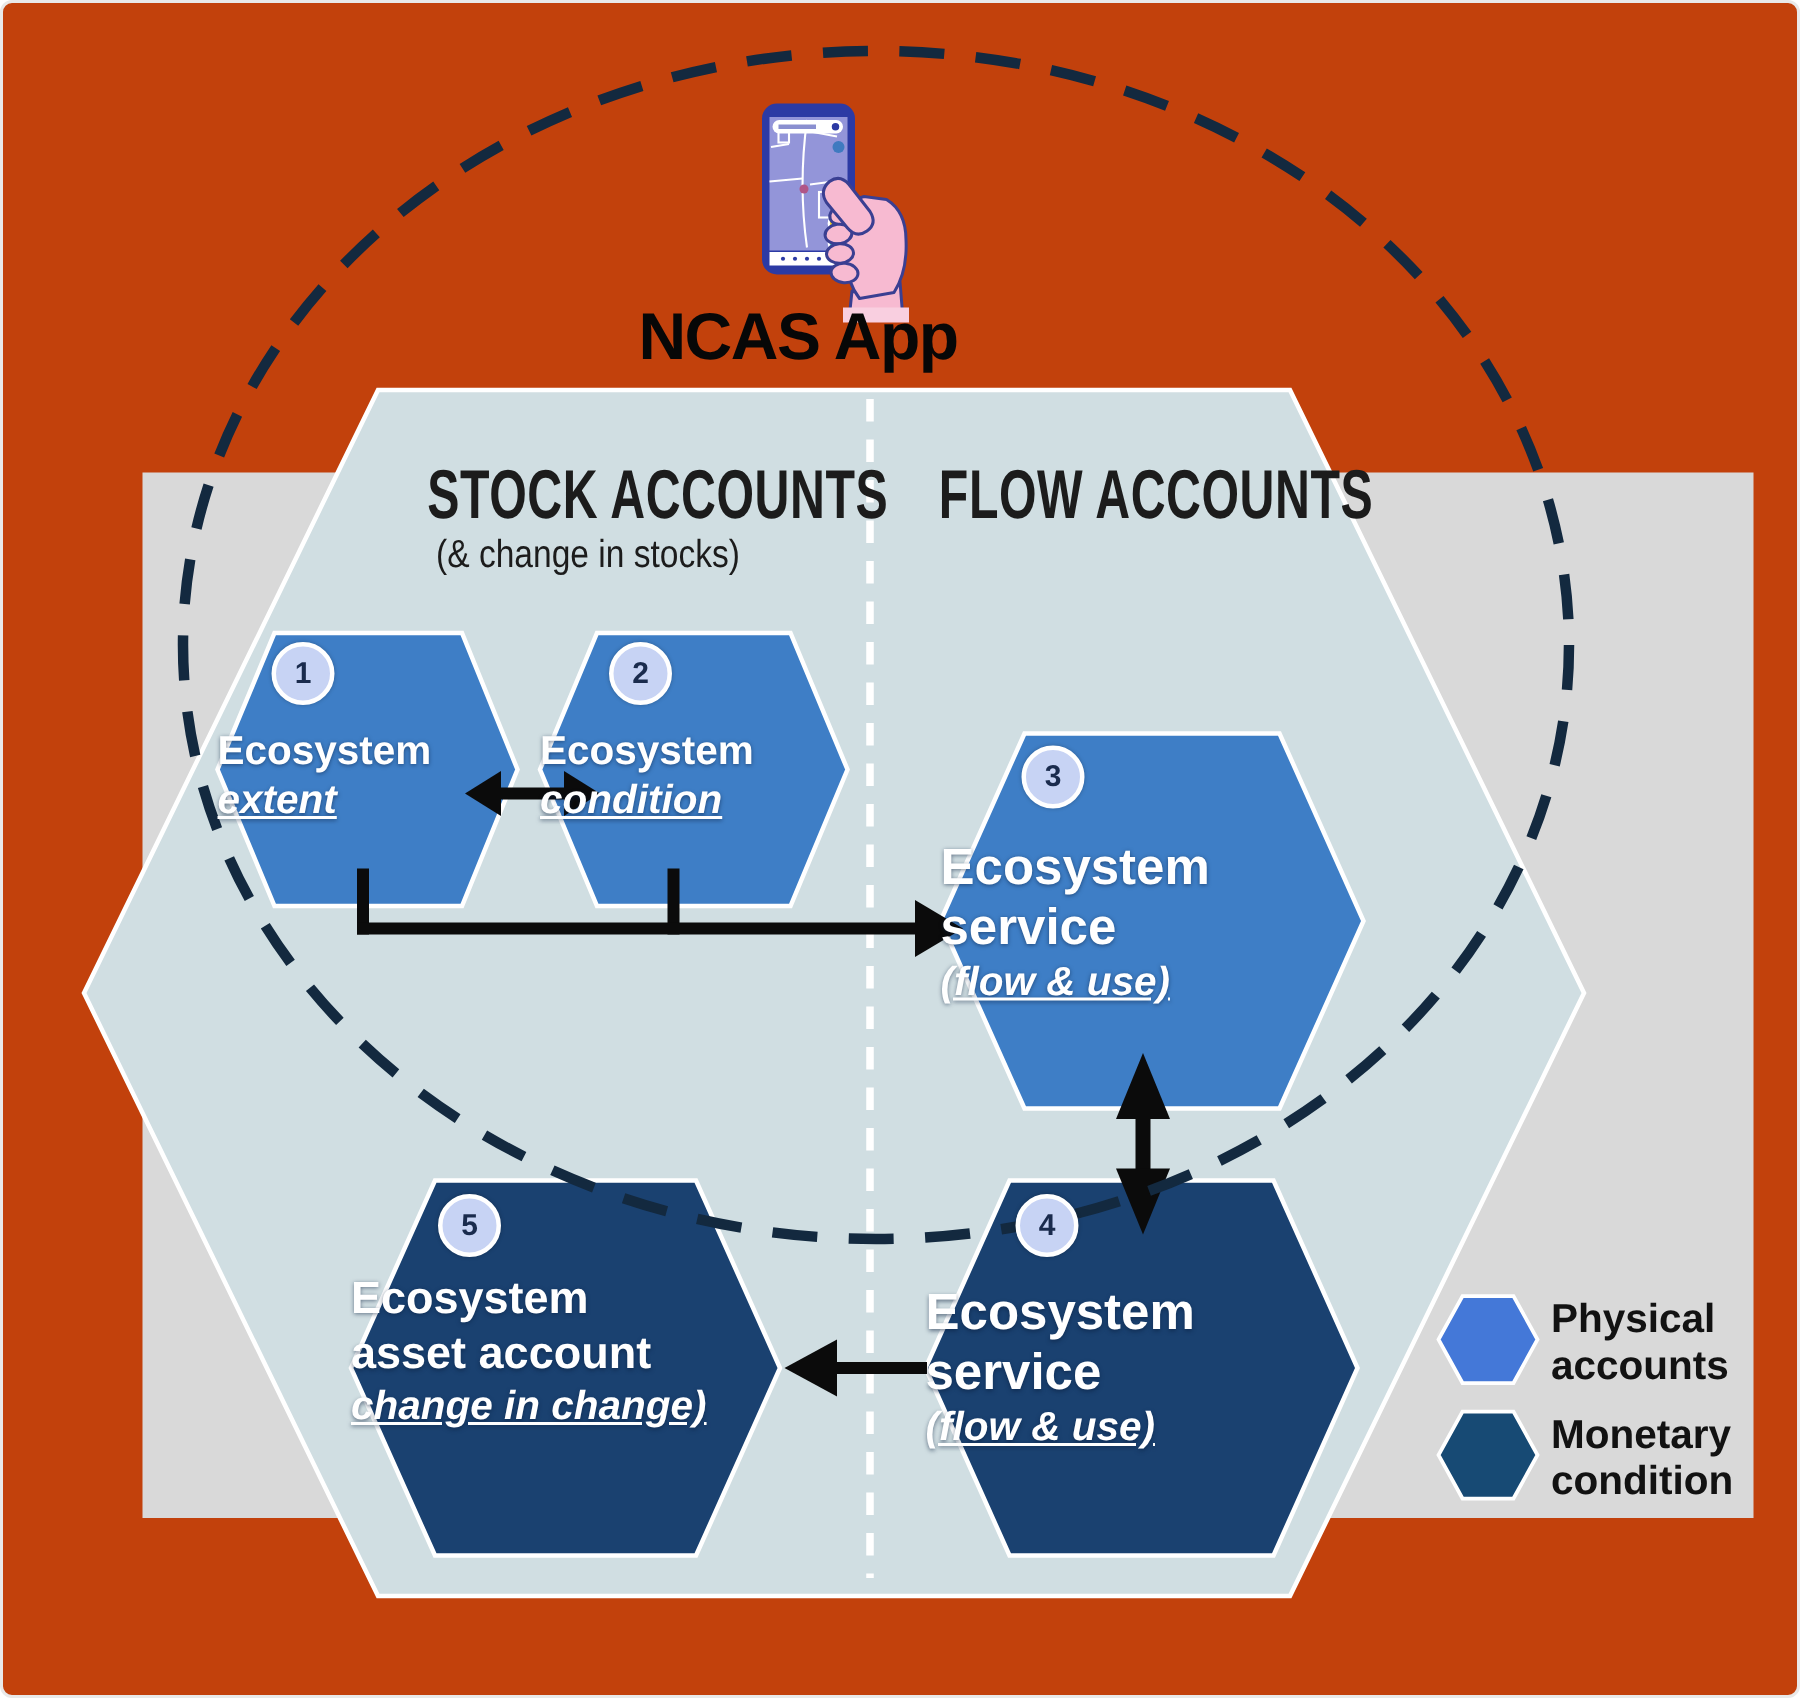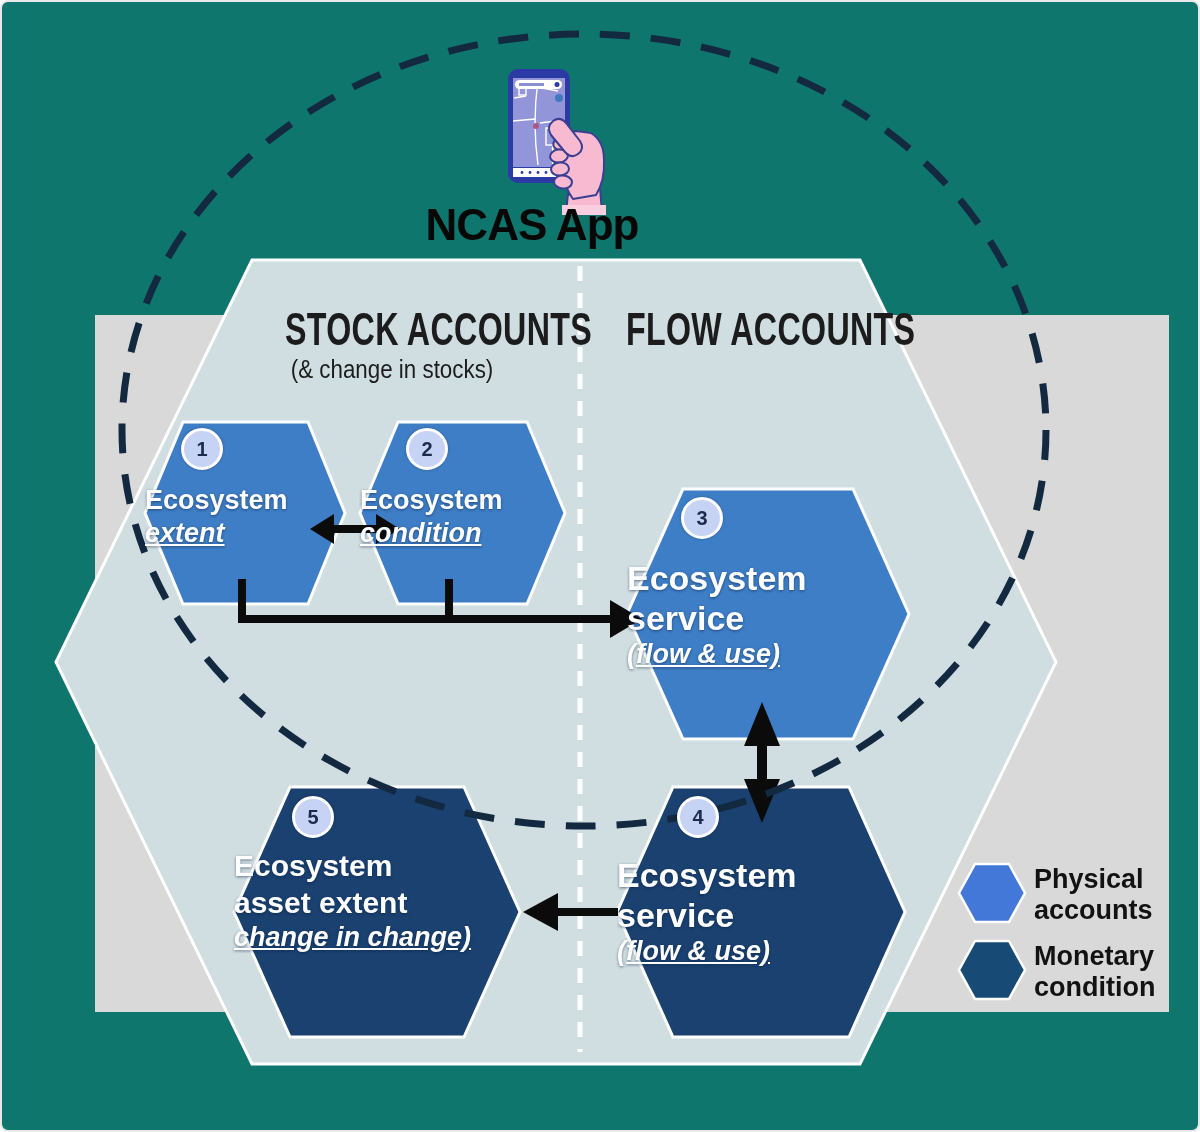--- a/index.html
+++ b/index.html
@@ -1,18 +1,18 @@
 <!DOCTYPE html>
 <html><head>
 <meta charset="utf-8">
 <style>
   html,body{margin:0;padding:0;background:#ffffff;}
   .page{
     position:relative;width:1196px;height:1128px;margin:0 auto;
-    background:#0f766e;border:2px solid #e9e9e9;border-radius:8px;overflow:hidden;
+    background:#c2410c;border:2px solid #e9e9e9;border-radius:8px;overflow:hidden;
     font-family:"Liberation Sans", sans-serif;
   }
   .abs{position:absolute;}
   svg{display:block;}
   #diagram-svg{position:absolute;left:0;top:0;pointer-events:none;}
 
   .section-title{
     font-weight:bold;font-size:46px;color:#1c1c1c;text-align:center;
     transform:scaleX(0.70);transform-origin:center;white-space:nowrap;letter-spacing:0.5px;
   }
@@ -163,21 +163,21 @@
     <div class="l-big">Ecosystem</div>
     <div class="l-big">service</div>
     <div class="l-sm ital">(flow &amp; use)</div>
   </div>
 
   <div class="abs badge" style="left:290px;top:794px;">
       <span>5</span>
     </div>
   <div class="abs hex-text" style="left:232px;top:845px;width:286px;">
     <div class="l-med">Ecosystem</div>
-    <div class="l-med">asset extent</div>
+    <div class="l-med">asset account</div>
     <div class="l-sm ital">change in change)</div>
   </div>
 
   <div class="abs" style="left:955px;top:858px;width:230px;">
     <svg class="abs" width="70" height="62" style="left:0;top:2px;">
       <polygon points="18,2 52,2 68,31 52,60 18,60 2,31" fill="#4478D8" stroke="#ffffff" stroke-width="2.5"></polygon>
     </svg>
     <div class="abs legend-label" style="left:77px;top:4px;width:135px;">Physical accounts</div>
     <svg class="abs" width="70" height="62" style="left:0;top:79px;">
       <polygon points="18,2 52,2 68,31 52,60 18,60 2,31" fill="#174A74" stroke="#ffffff" stroke-width="2.5"></polygon>

